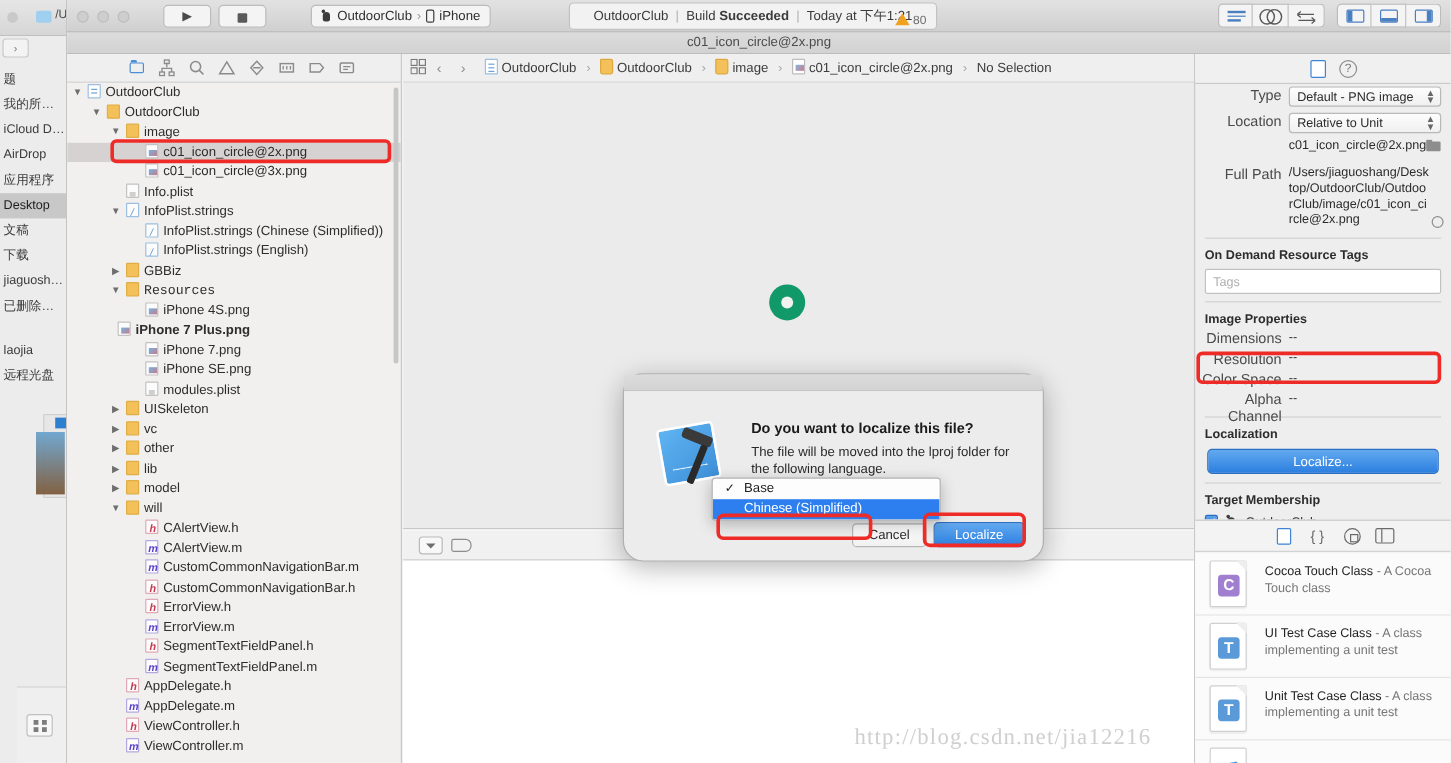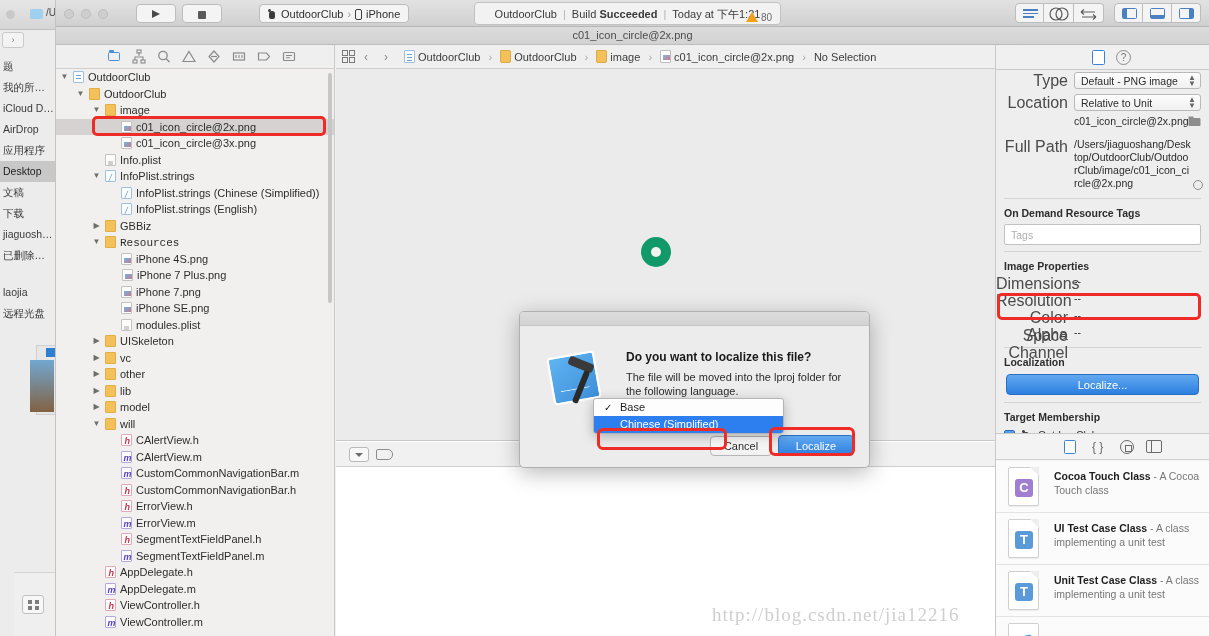--- a/index.html
+++ b/index.html
@@ -120,21 +120,21 @@
   .bb-btn{position:absolute;top:5px;width:20px;height:15px;border:1px solid #b9b9b9;border-radius:3px;background:#f8f8f8;}
   .tagglyph{position:absolute;top:7px;left:40px;width:17px;height:11px;border:1.3px solid #8d8d8d;border-radius:2px 5px 5px 2px;}
 
   
   .insp{position:absolute;right:0;top:45px;width:214px;bottom:0;background:#efeeee;border-left:1px solid #c9c9c9;}
   .insp-tabs{height:25px;border-bottom:1px solid #cacaca;background:#f0f0f0;position:relative;}
   .insp-doc-ico{position:absolute;left:96px;top:5px;width:13px;height:15px;border:1.4px solid #3d83d6;border-radius:1.5px;background:#fff;}
   .insp-help{position:absolute;left:120px;top:5px;width:15px;height:15px;border:1.3px solid #8d8d8d;border-radius:50%;color:#7a7a7a;font-size:10px;text-align:center;line-height:13px;}
   .insp-body{position:absolute;left:0;top:25px;right:0;bottom:203px;overflow:hidden;}
   .fr{position:relative;min-height:17px;font-size:10.5px;color:#333;}
-  .flab{position:absolute;left:0;width:72px;text-align:right;color:#4a4a4a;font-size:16px;}
+  .flab{position:absolute;left:0;width:72px;text-align:right;color:#4a4a4a;font-size:12px;}
   .fval{margin-left:78px;font-size:10.5px;color:#2b2b2b;}
   .popup{margin-left:78px;margin-right:8px;height:17px;background:linear-gradient(#fdfdfd,#f0f0f0);border:1px solid #b9b9b9;border-radius:3px;position:relative;padding-left:6px;line-height:16px;font-size:10.5px;color:#2b2b2b;overflow:hidden;white-space:nowrap;}
   .popup .arrows{position:absolute;right:4px;top:2px;color:#666;font-size:8px;line-height:6px;}
   .sect-title{font-weight:bold;font-size:10.5px;color:#2d2d2d;padding:4px 0 3px 8px;}
   .hr{height:1px;background:#d3d3d3;margin:4px 8px 4px 8px;}
   .tagsfield{margin:2px 8px 6px 8px;height:21px;background:#fff;border:1px solid #c2c2c2;border-radius:2px;line-height:20px;padding-left:6px;color:#b0b0b0;font-size:10.5px;}
   .localize-btn{margin:3px 10px;height:21px;border-radius:4px;background:linear-gradient(#62a9ef,#2c7fe0);border:1px solid #2a6fc4;color:#fff;font-size:11px;text-align:center;line-height:20px;}
   .redbox{position:absolute;border:3px solid #ee2b26;border-radius:5px;pointer-events:none;}
   .tm-row{position:relative;height:18px;line-height:18px;font-size:10.5px;color:#2d2d2d;padding-left:8px;}
   .cb{display:inline-block;width:11px;height:11px;border:1px solid #a9a9a9;border-radius:2px;background:#fff;vertical-align:-2px;margin-right:6px;position:relative;}
@@ -153,29 +153,29 @@
   .lt-circ{left:124px;width:14px;height:14px;border:1.3px solid #6a6a6a;border-radius:50%;}
   .lt-circ:after{content:"";position:absolute;left:3.5px;top:3.5px;width:5px;height:5px;border:1.2px solid #6a6a6a;}
   .lt-panel{left:150px;width:16px;height:13px;border:1.3px solid #6a6a6a;border-radius:2px;}
   .lt-panel:after{content:"";position:absolute;left:4px;top:0;bottom:0;width:1.3px;background:#6a6a6a;}
   .lib-list{position:absolute;left:0;top:27px;right:0;bottom:0;background:#fbfbfb;overflow:hidden;}
   .li{position:relative;height:52px;border-bottom:1px solid #e4e4e4;padding:8px 8px 0 58px;}
   .li-doc{position:absolute;left:12px;top:6px;width:31px;height:39px;background:#fff;border:1px solid #d0d0d0;border-radius:2px;box-shadow:0 1px 1px rgba(0,0,0,.06);}
   .li-doc:after{content:"";position:absolute;right:-1px;top:-1px;border-top:9px solid #eeeeee;border-left:9px solid transparent;}
   .li-chip{position:absolute;left:6px;top:11px;width:18px;height:18px;border-radius:3px;color:#fff;font-weight:bold;font-size:13px;text-align:center;line-height:17px;}
   .li-title{font-size:10.5px;color:#1e1e1e;line-height:14px;}
-  .li-title b{font-weight:bold;}
+  .li-title b{font-weight:normal;}
   .li-title span{color:#767676;}
   .li-swift{position:absolute;left:12px;top:6px;width:31px;height:39px;background:#fff;border:1px solid #d0d0d0;border-radius:2px;}
   .swift-bird{position:absolute;left:6px;top:12px;width:18px;height:16px;background:#4da3e8;border-radius:9px 2px 9px 2px;transform:rotate(-12deg);}
 
   .watermark{position:absolute;left:712px;top:604px;font-family:"Liberation Serif","DejaVu Serif",serif;font-size:19px;color:#cfcfcf;letter-spacing:1px;white-space:nowrap;}
 
   
-  .sheet{position:absolute;left:519px;top:311px;width:351px;height:157px;background:#ececec;border:1px solid #b0b0b0;border-radius:5px;box-shadow:0 5px 22px rgba(0,0,0,.28);}
+  .sheet{position:absolute;left:519px;top:311px;width:351px;height:157px;background:#ececec;border:1px solid #b0b0b0;border-radius:17px;box-shadow:0 5px 22px rgba(0,0,0,.28);}
   .sheet-top{height:14px;background:linear-gradient(#dcdcdc,#d3d3d3);border-bottom:1px solid #c6c6c6;border-radius:4px 4px 0 0;}
   .hammer{position:absolute;left:28px;top:36px;width:56px;height:56px;}
   .hammer .plate{position:absolute;left:2px;top:6px;width:48px;height:48px;background:linear-gradient(145deg,#5fb4f2,#3d8fd8);border:2px solid #ffffff;border-radius:4px;transform:rotate(-10deg);}
   .hammer .ruler{position:absolute;left:10px;top:16px;width:30px;height:26px;border:1.5px solid #dff0ff;transform:rotate(-10deg);clip-path:polygon(50% 0,100% 100%,0 100%);}
   .hammer .handle{position:absolute;left:30px;top:22px;width:6px;height:34px;background:#2a2a2a;border-radius:2px;transform:rotate(22deg);}
   .hammer .head{position:absolute;left:20px;top:12px;width:26px;height:9px;background:#3a3a3a;border-radius:3px;transform:rotate(22deg);}
   .sheet-h{position:absolute;left:106px;top:38px;font-size:12px;font-weight:bold;color:#1a1a1a;}
   .sheet-b{position:absolute;left:106px;top:58px;width:224px;font-size:11px;color:#2b2b2b;line-height:14px;}
   .lang-pop{position:absolute;left:80px;top:96px;width:180px;height:17px;background:linear-gradient(#fbfbfb,#eeeeee);border:1px solid #b6b6b6;border-radius:3px;}
   .btn-cancel{position:absolute;left:190px;top:124px;width:62px;height:20px;background:linear-gradient(#fdfdfd,#f1f1f1);border:1px solid #b6b6b6;border-radius:4px;font-size:11px;text-align:center;line-height:19px;color:#2b2b2b;}
@@ -360,21 +360,21 @@
           <div class="row"><span class="tw" style="left: 36px;">▼</span><span style="margin-left: 49px;"><i class="ri folder"></i><span>image</span></span></div>
           <div class="row sel"><span style="margin-left: 65px;"><i class="ri png"></i><span>c01_icon_circle@2x.png</span></span></div>
           <div class="row"><span style="margin-left: 65px;"><i class="ri png"></i><span>c01_icon_circle@3x.png</span></span></div>
           <div class="row"><span style="margin-left: 49px;"><i class="ri plist"></i><span>Info.plist</span></span></div>
           <div class="row"><span class="tw" style="left: 36px;">▼</span><span style="margin-left: 49px;"><i class="ri strings"></i><span>InfoPlist.strings</span></span></div>
           <div class="row"><span style="margin-left: 65px;"><i class="ri strings"></i><span>InfoPlist.strings (Chinese (Simplified))</span></span></div>
           <div class="row"><span style="margin-left: 65px;"><i class="ri strings"></i><span>InfoPlist.strings (English)</span></span></div>
           <div class="row"><span class="tw" style="left: 36px;">▶</span><span style="margin-left: 49px;"><i class="ri folder"></i><span>GBBiz</span></span></div>
           <div class="row"><span class="tw" style="left: 36px;">▼</span><span style="margin-left: 49px; font-family: Liberation Mono, monospace;"><i class="ri folder"></i><span>Resources</span></span></div>
           <div class="row"><span style="margin-left: 65px;"><i class="ri png"></i><span>iPhone 4S.png</span></span></div>
-          <div class="row"><span style="margin-left: 66px;"><i class="ri png"></i><span>iPhone 7 Plus.png</span></span></div>
+          <div class="row"><span style="margin-left: 42px; font-weight: bold;"><i class="ri png"></i><span>iPhone 7 Plus.png</span></span></div>
           <div class="row"><span style="margin-left: 65px;"><i class="ri png"></i><span>iPhone 7.png</span></span></div>
           <div class="row"><span style="margin-left: 65px;"><i class="ri png"></i><span>iPhone SE.png</span></span></div>
           <div class="row"><span style="margin-left: 65px;"><i class="ri plist"></i><span>modules.plist</span></span></div>
           <div class="row"><span class="tw" style="left: 36px;">▶</span><span style="margin-left: 49px;"><i class="ri folder"></i><span>UISkeleton</span></span></div>
           <div class="row"><span class="tw" style="left: 36px;">▶</span><span style="margin-left: 49px;"><i class="ri folder"></i><span>vc</span></span></div>
           <div class="row"><span class="tw" style="left: 36px;">▶</span><span style="margin-left: 49px;"><i class="ri folder"></i><span>other</span></span></div>
           <div class="row"><span class="tw" style="left: 36px;">▶</span><span style="margin-left: 49px;"><i class="ri folder"></i><span>lib</span></span></div>
           <div class="row"><span class="tw" style="left: 36px;">▶</span><span style="margin-left: 49px;"><i class="ri folder"></i><span>model</span></span></div>
           <div class="row"><span class="tw" style="left: 36px;">▼</span><span style="margin-left: 49px;"><i class="ri folder"></i><span>will</span></span></div>
           <div class="row"><span style="margin-left: 65px;"><i class="ri h"></i><span>CAlertView.h</span></span></div>

